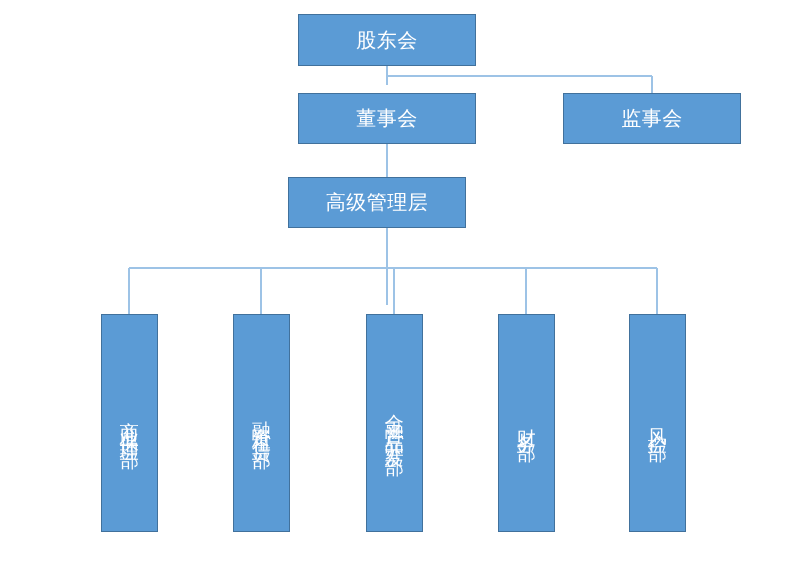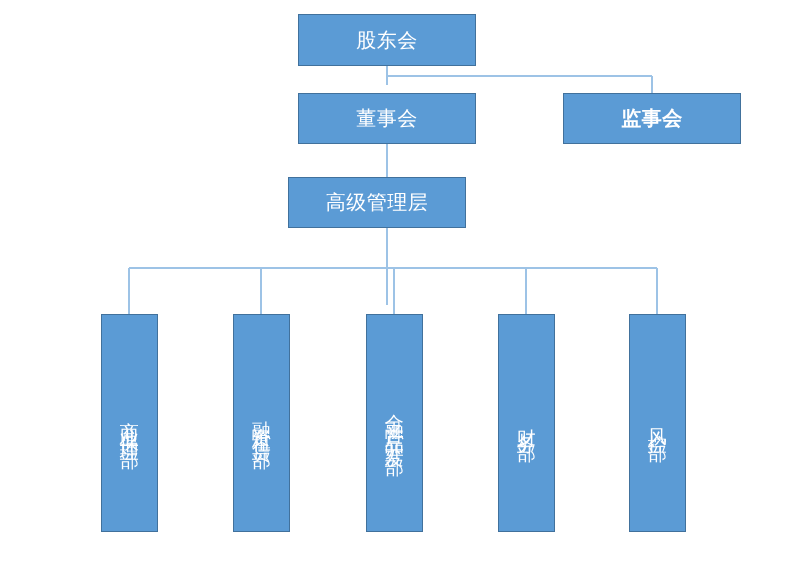--- a/index.html
+++ b/index.html
@@ -93,21 +93,21 @@
     </g>
   </svg>
 
   <div class="node horiz" style="left:298px; top:93px; width:178px; height:51px;">
     <span class="label">董事会</span>
   </div>
 
   <div class="node horiz" style="left:298px; top:14px; width:178px; height:52px;">
     <span class="label">股东会</span>
   </div>
-  <div class="node horiz" style="left:563px; top:93px; width:178px; height:51px;font-weight:bold;">
+  <div class="node horiz" style="left:563px; top:93px; width:178px; height:51px;">
     <span class="label">监事会</span>
   </div>
 
   <div class="node horiz" style="left:288px; top:177px; width:178px; height:51px;">
     <span class="label">高级管理层</span>
   </div>
 
   <div class="node vert" style="left:101px; top:314px; width:57px; height:218px;">
     <span class="label">商业保理部</span>
   </div>

